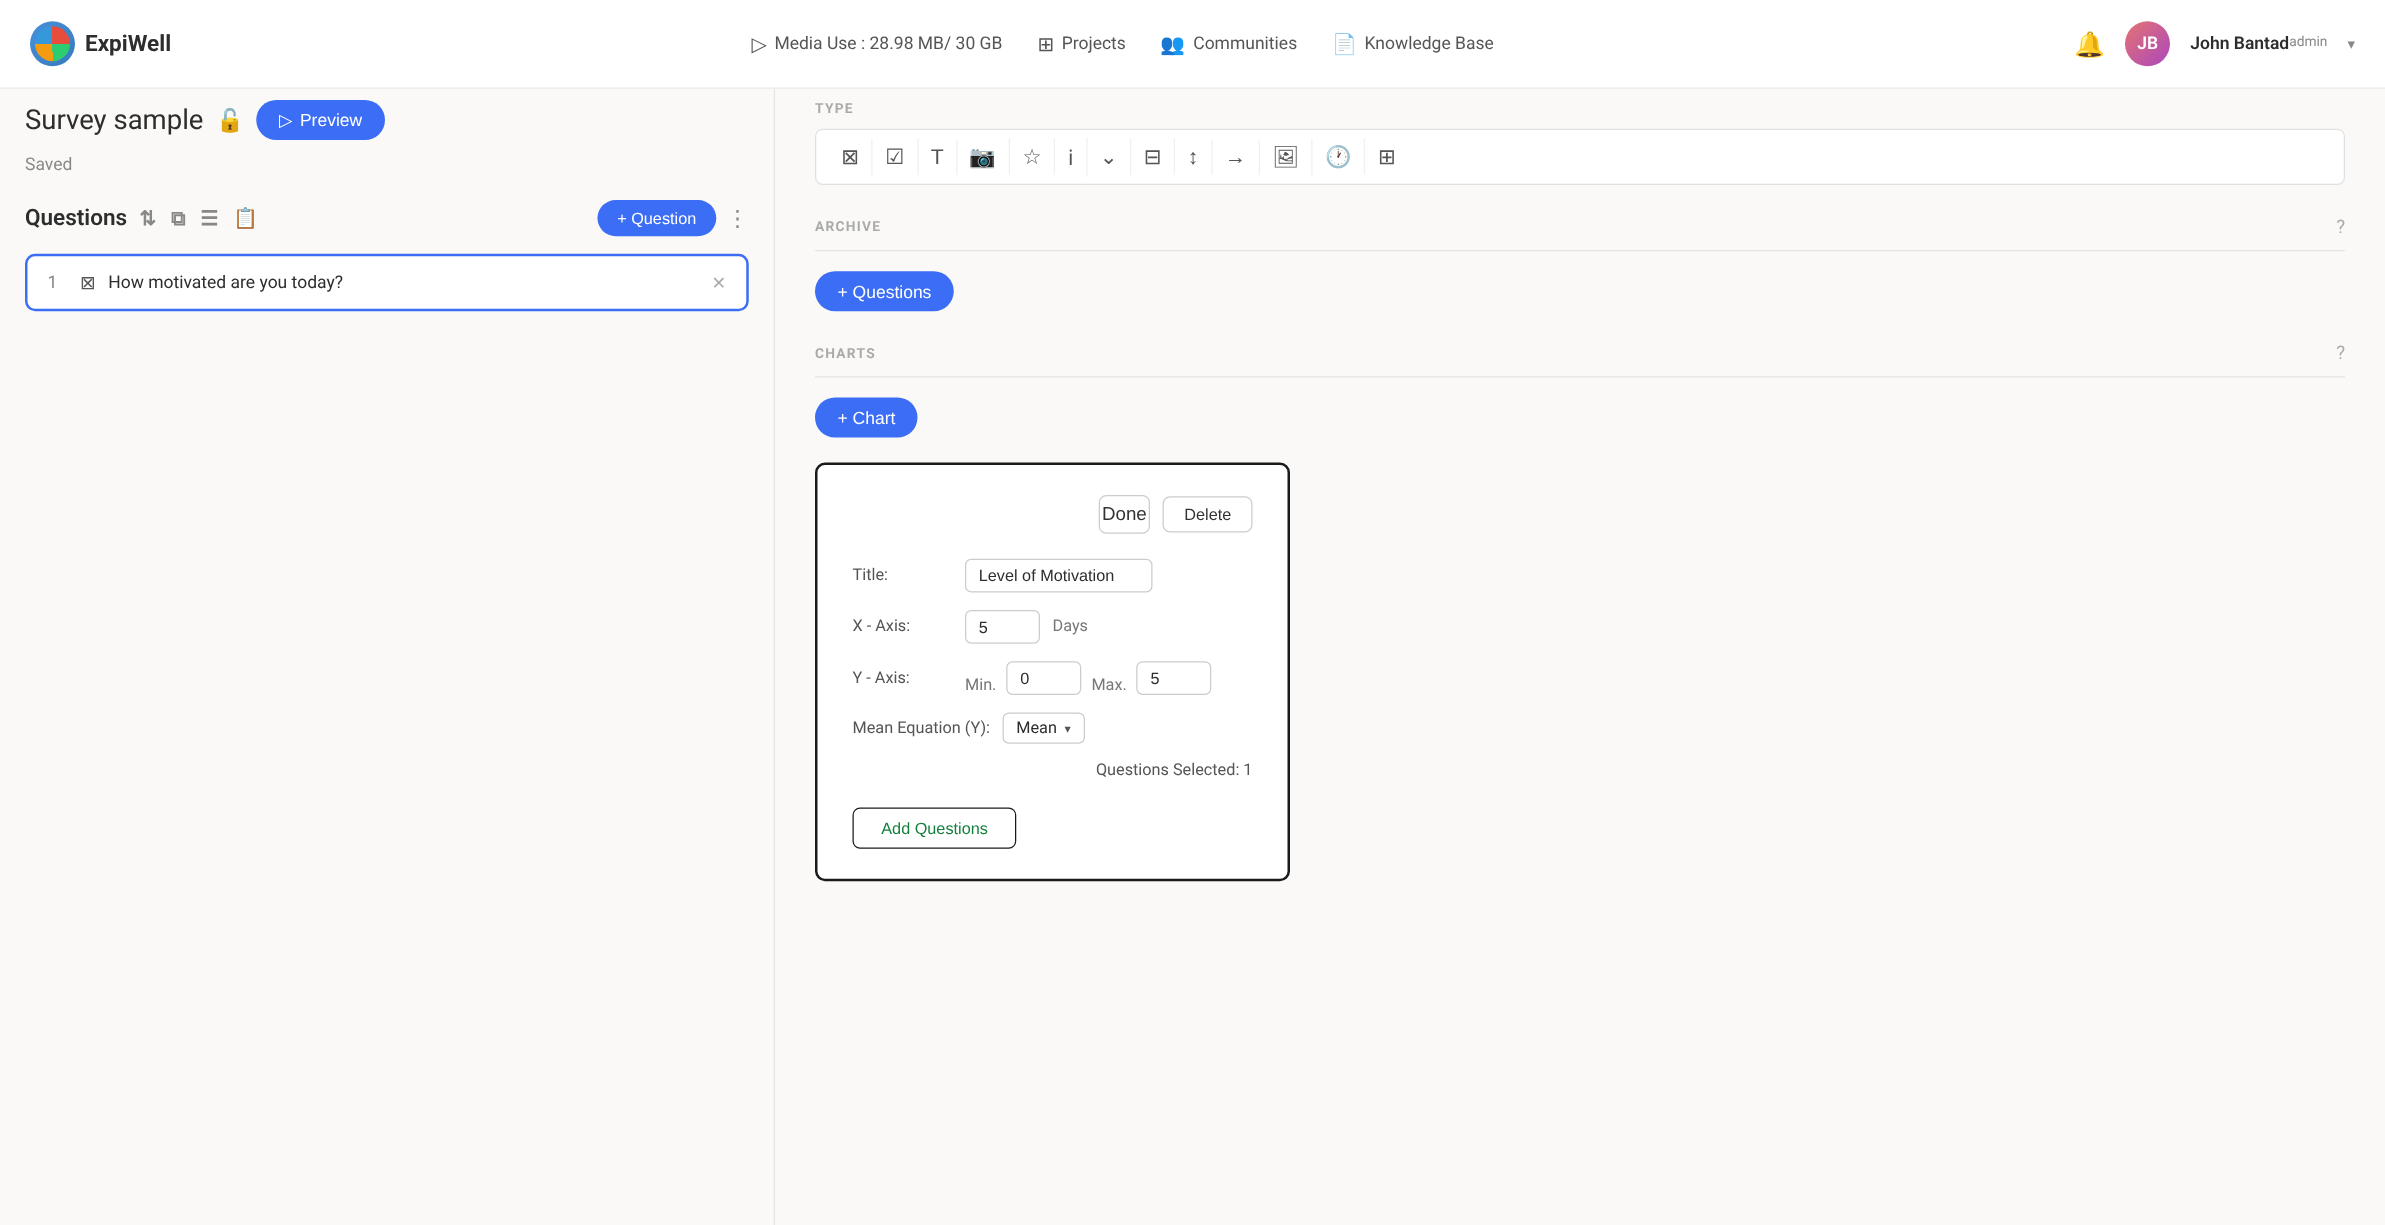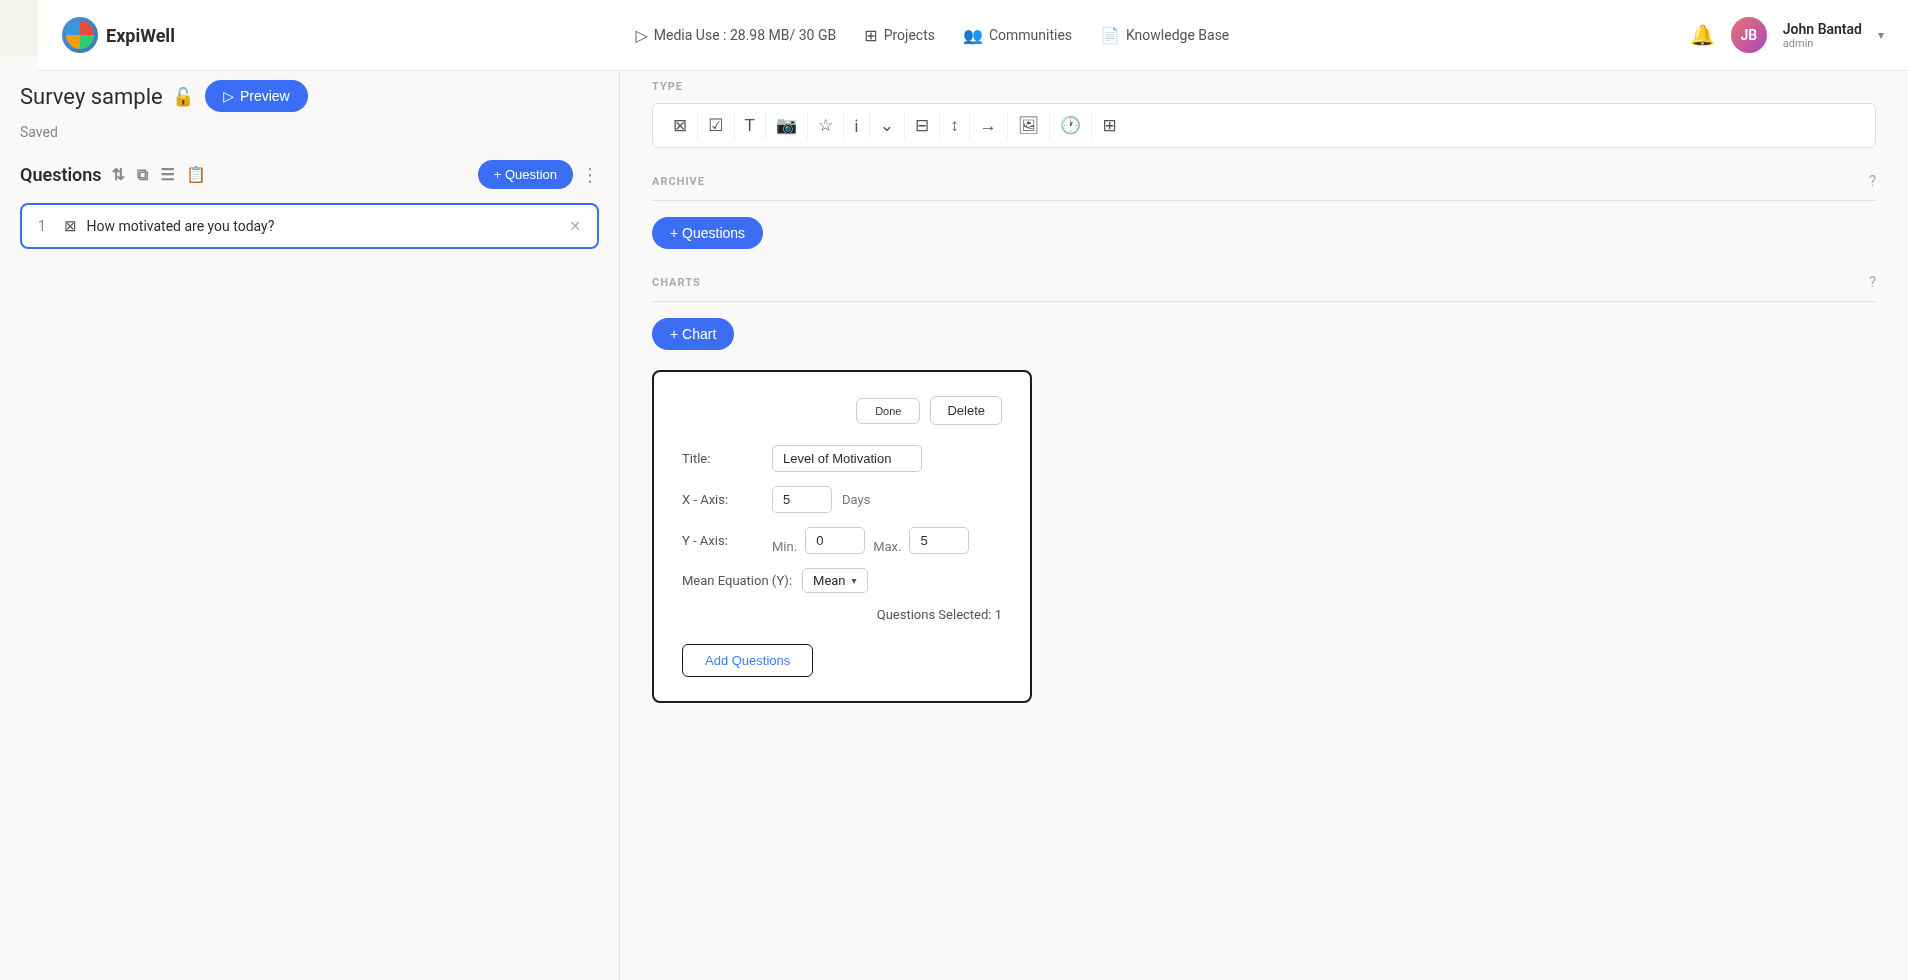--- a/index.html
+++ b/index.html
@@ -2,39 +2,39 @@
 <html><head>
   <meta charset="utf-8">
   <style>
     * { box-sizing: border-box; margin: 0; padding: 0; }
     body { font-family: -apple-system, BlinkMacSystemFont, 'Segoe UI', Roboto, sans-serif; background: #f5f5f0; min-height: 980px; }
 
     
     .header {
       display: flex; align-items: center; justify-content: space-between;
       background: #fff; border-bottom: 1px solid #e8e8e8;
-      padding: 0 24px; height: 71px; position: fixed; top: 0; left: 0; right: 0; z-index: 100; margin-left: 38px;
+      padding: 0 24px; height: 71px; position: fixed; top: 0; left: 0; right: 0; z-index: 100;
     }
     .header-left { display: flex; align-items: center; gap: 8px; }
     .logo-icon {
       width: 36px; height: 36px; border-radius: 50%; background: linear-gradient(135deg, #4a90d9 0%, #357abd 100%);
       display: flex; align-items: center; justify-content: center; color: #fff; font-size: 16px;
     }
     .logo-colorful {
       width: 28px; height: 28px; border-radius: 50%;
       background: conic-gradient(#e74c3c 0deg 90deg, #2ecc71 90deg 180deg, #f39c12 180deg 270deg, #3498db 270deg 360deg);
     }
     .brand-name { font-size: 18px; font-weight: 700; color: #2d2d2d; }
     .header-center { display: flex; align-items: center; gap: 28px; }
     .header-nav-item { display: flex; align-items: center; gap: 6px; font-size: 14px; color: #555; cursor: pointer; }
     .nav-icon { font-size: 16px; }
     .header-right { display: flex; align-items: center; gap: 16px; }
     .notif-icon { font-size: 20px; color: #555; cursor: pointer; }
     .avatar { width: 36px; height: 36px; border-radius: 50%; background: linear-gradient(135deg, #e57373, #ab47bc); display: flex; align-items: center; justify-content: center; color: #fff; font-size: 14px; font-weight: 600; }
-    .user-info { display: flex; flex-direction: column; }
+    .user-info { display: flex; }
     .user-name { font-size: 14px; font-weight: 600; color: #2d2d2d; }
     .user-role { font-size: 11px; color: #888; }
     .chevron-down { font-size: 12px; color: #888; }
 
     
     .main-layout { display: flex; margin-top: 56px; min-height: calc(980px - 56px); }
 
     
     .left-panel { width: 620px; background: #faf9f7; border-right: 1px solid #e5e5e0; padding: 24px 20px; flex-shrink: 0; }
     .survey-header { display: flex; align-items: center; gap: 10px; margin-bottom: 12px; }
@@ -101,40 +101,40 @@
     }
 
     
     .chart-card {
       border: 2.5px solid #1a1a1a; border-radius: 8px;
       background: #fff; padding: 24px 28px; max-width: 380px;
     }
     .chart-card-header { display: flex; align-items: center; justify-content: flex-end; gap: 10px; margin-bottom: 20px; }
     .done-btn {
       background: #fff; border: 1px solid #ccc; border-radius: 6px;
-      padding: 6px 18px; font-size: 11px; color: #333; cursor: pointer;
+      padding: 6px 2px; font-size: 15px; color: #333; cursor: pointer;
     }
     .delete-btn {
       background: #fff; border: 1px solid #ccc; border-radius: 6px;
       padding: 6px 16px; font-size: 13px; color: #333; cursor: pointer;
     }
     .form-row { display: flex; align-items: center; gap: 10px; margin-bottom: 14px; }
     .form-label { font-size: 13px; color: #555; min-width: 80px; }
     .form-input {
       border: 1px solid #ccc; border-radius: 5px;
       padding: 5px 10px; font-size: 13px; color: #2d2d2d;
     }
     .form-input-sm { width: 60px; }
     .form-input-md { width: 150px; }
     .form-unit { font-size: 13px; color: #777; }
     .axis-row { display: flex; align-items: flex-end; gap: 8px; }
     .questions-selected { font-size: 13px; color: #555; margin-bottom: 22px; text-align: right; }
     .add-q-btn-outline {
       background: #fff; border: 1.5px solid #1a1a1a; border-radius: 6px;
-      padding: 8px 22px; font-size: 13px; color: #3b82f6; cursor: pointer; font-weight: 500;
+      padding: 8px 22px; font-size: 13px; color: #15803d; cursor: pointer; font-weight: 500;
     }
     .mean-dropdown {
       position: relative; display: inline-flex; align-items: center;
       border: 1px solid #ccc; border-radius: 5px; background: #fff;
       padding: 4px 10px 4px 10px; font-size: 13px; color: #2d2d2d; gap: 6px; cursor: pointer; justify-content: space-between;
     }
     .mean-caret { font-size: 10px; color: #555; }
   </style>
 </head>
 <body>

